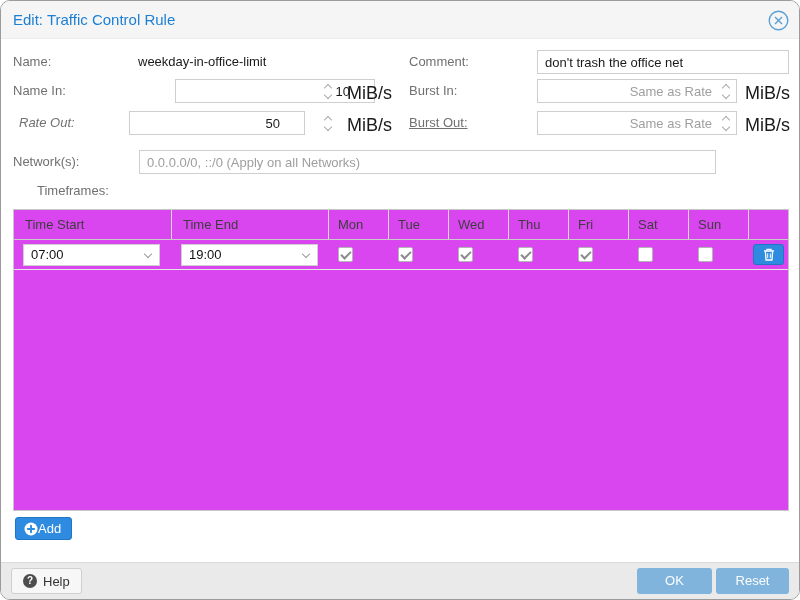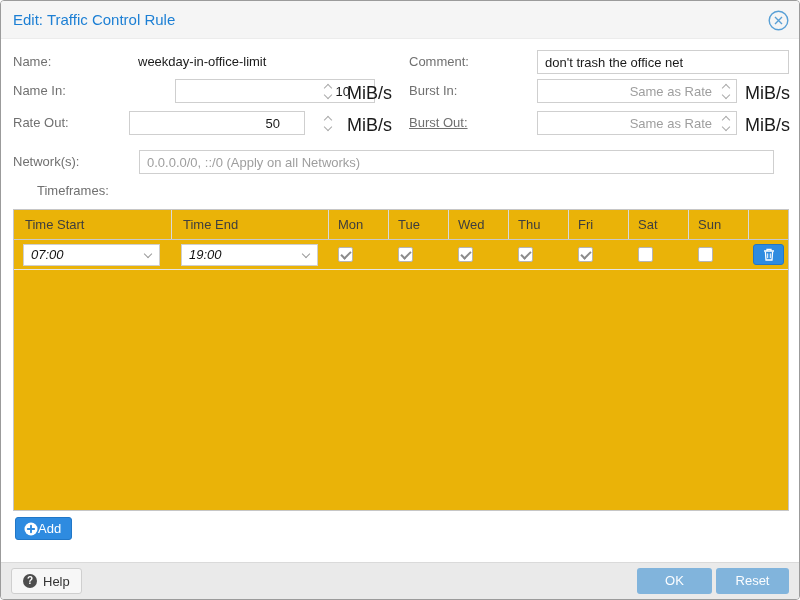--- a/index.html
+++ b/index.html
@@ -1,20 +1,20 @@
 <!DOCTYPE html>
 <html><head>
 <meta charset="utf-8">
 <style>
   * { margin:0; padding:0; box-sizing:border-box; }
   html,body { background:#fff; }
   body { font-family:"Liberation Sans", sans-serif; }
 
   .window { position:relative; width:800px; height:600px; background:#fff;
-            border:1px solid #9b9b9b; border-radius:4px; overflow:hidden;padding-left:36px; }
+            border:1px solid #9b9b9b; border-radius:10px; overflow:hidden;padding-left:36px; }
 
   
   .titlebar { position:absolute; left:0; top:0; right:0; height:38px;
               background:#f5f5f5; border-bottom:1px solid #ececec; }
   .title { position:absolute; left:12px; top:0; line-height:38px;
            font-size:15px; color:#1c7fd4; }
   .close { position:absolute; right:10px; top:9px; width:21px; height:21px; cursor:pointer; }
 
   
   .lbl  { position:absolute; font-size:13px; color:#707070; }
@@ -28,53 +28,53 @@
   .lbl-name      { left:12px;  top:53px; }
   .val-name      { left:137px; top:53px; }
   .lbl-comment   { left:408px; top:53px; }
   .inp-comment   { left:536px; top:49px;  width:252px; }
   .lbl-ratein    { left:12px;  top:82px; }
   .inp-ratein    { left:138px; top:78px;  width:200px;margin-left:36px; }
   .unit-ratein   { left:346px; top:82px; }
   .lbl-burstin   { left:408px; top:82px; }
   .inp-burstin   { left:536px; top:78px;  width:200px; }
   .unit-burstin  { left:744px; top:82px; }
-  .lbl-rateout   { left:12px;  top:114px; }
+  .lbl-rateout   { left:18px;  top:114px;font-style:italic; }
   .inp-rateout   { left:128px; top:110px; width:176px; }
   .unit-rateout  { left:346px; top:114px; }
   .lbl-burstout  { left:408px; top:114px;text-decoration:underline; }
   .inp-burstout  { left:536px; top:110px; width:200px; }
   .unit-burstout { left:744px; top:114px; }
   .lbl-networks  { left:12px;  top:153px; }
-  .inp-networks  { left:138px; top:149px; width:635px; }
+  .inp-networks  { left:138px; top:149px; width:577px; }
   .lbl-timeframes{ left:12px;  top:182px;margin-left:24px; }
 
   
   .spinner { position:absolute; width:12px; height:16px; cursor:pointer; }
   .sp-ratein  { left:322px; top:82px; }
   .sp-rateout { left:322px; top:114px; }
   .sp-burstin { left:720px; top:82px; }
   .sp-burstout{ left:720px; top:114px; }
   .chev { display:block; width:6px; height:6px;
           border-right:1px solid #aaa; border-bottom:1px solid #aaa; }
   .chev.up   { transform:rotate(-135deg); margin:2px 0 2px 2px; }
   .chev.down { transform:rotate(45deg);   margin:-1px 0 0 2px; }
 
   
   .tftable { position:absolute; left:12px; top:208px; width:776px; height:302px;
-             border:1px solid #c6c6c6; background:#eab308; }
+             border:1px solid #c6c6c6; background:#d946ef; }
   .thead { display:flex; height:30px; border-bottom:1px solid #c9c9c9; }
   .th { font-size:13px; color:#3e3e3e; line-height:29px; padding-left:11px;
         border-right:1px solid #d9d9d9; }
   .th:last-child { border-right:none; }
   .c-start { width:158px; } .c-end { width:157px; }
   .c-day { width:60px; } .c-day.th { padding-left:9px; }
   .c-act { flex:1; }
   .trow { display:flex; height:30px; border-bottom:1px solid #e4e4e4; align-items:center; }
-  .cell { display:flex; align-items:center; height:100%;font-style:italic; }
+  .cell { display:flex; align-items:center; height:100%; }
 
   .combo { position:relative; height:22px; width:137px; margin-left:9px;
            border:1px solid #cfcfcf; background:#fff; font-size:13px; color:#111;
            line-height:20px; padding-left:7px; cursor:pointer; }
   .combo .chev.down { position:absolute; right:8px; top:7px; border-color:#9a9a9a; }
 
   .cb { position:relative; width:15px; height:15px; margin-left:9px;
         border:1px solid #b5b5b5; border-radius:2px; background:#fff; cursor:pointer; }
   .cb.checked::after { content:""; position:absolute; left:2px; top:3px; width:8px; height:4px;
         border-left:2px solid #8b8b8b; border-bottom:2px solid #8b8b8b; transform:rotate(-45deg); }

